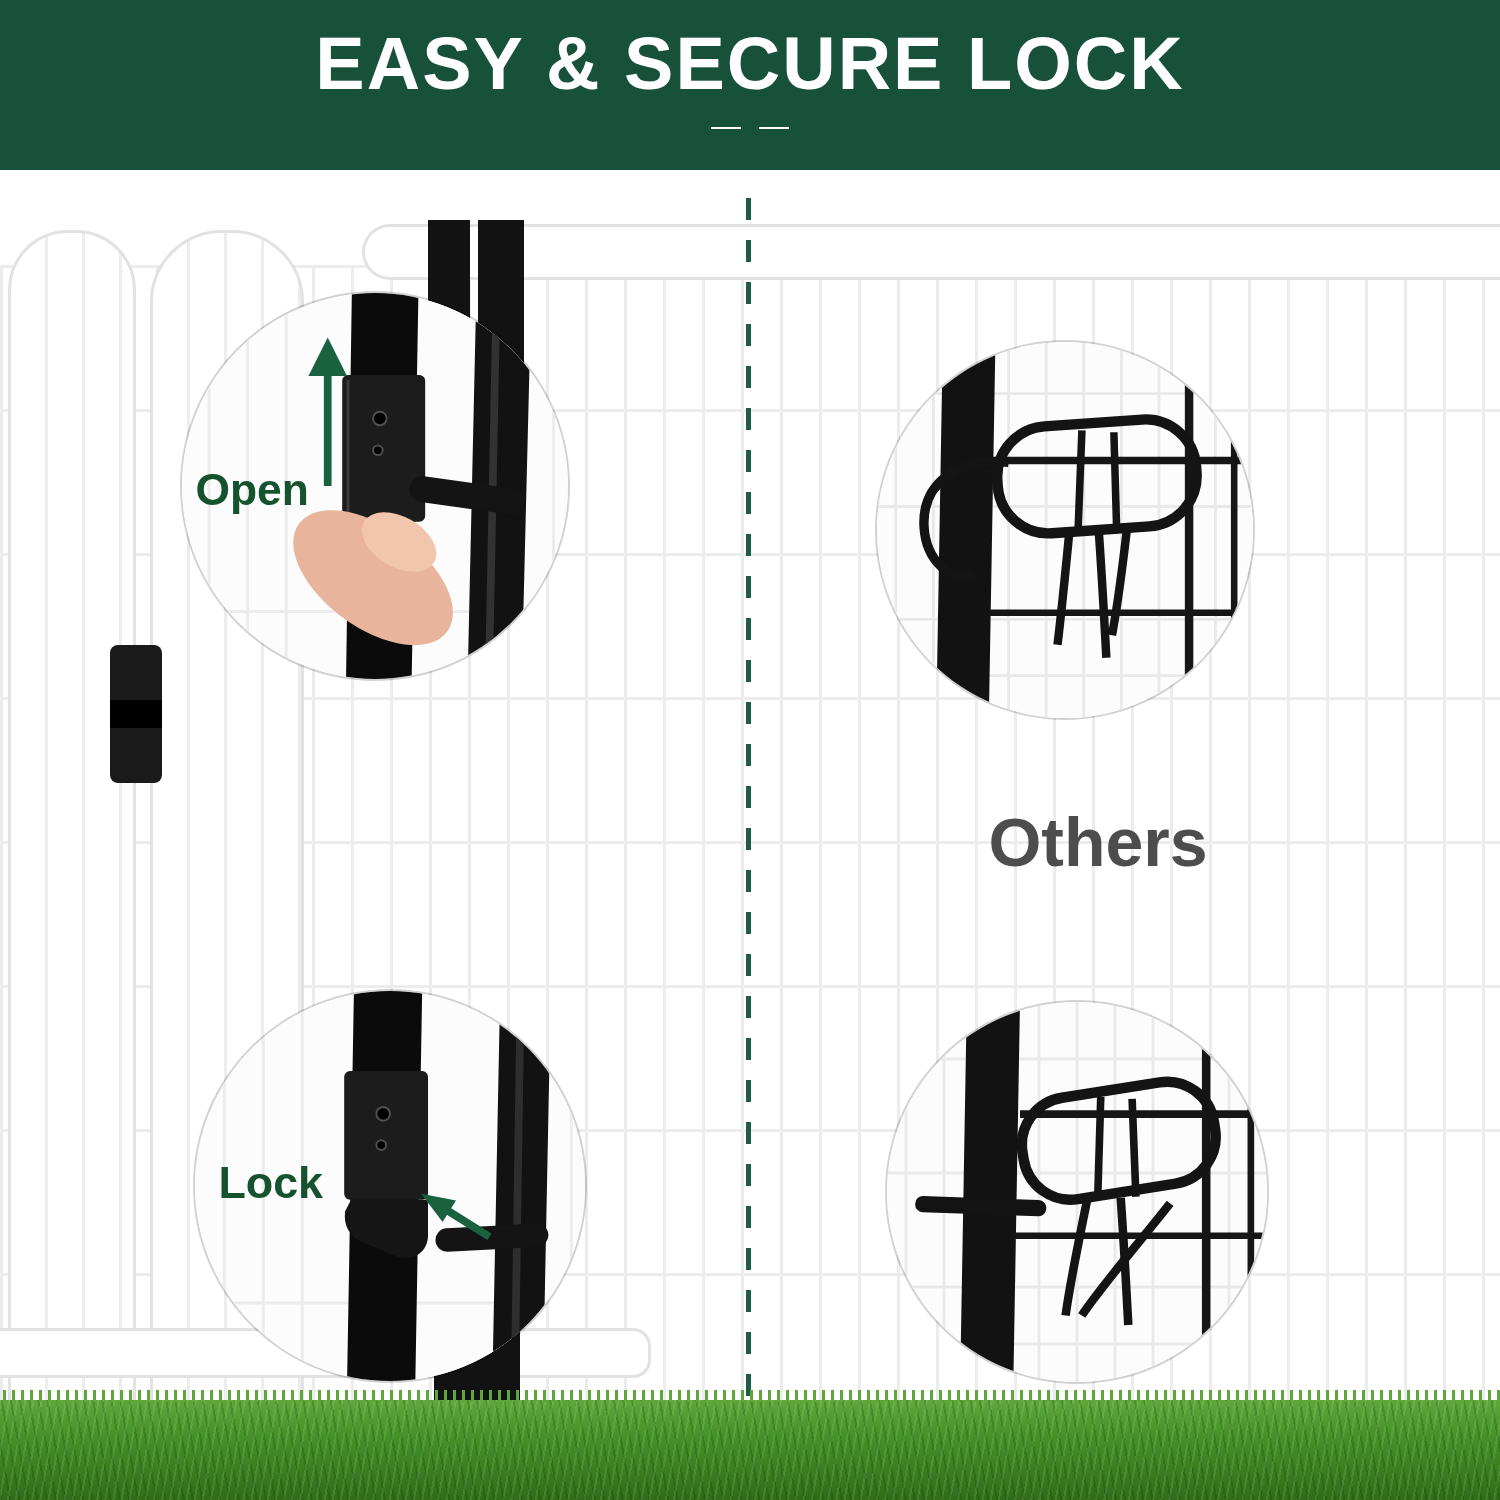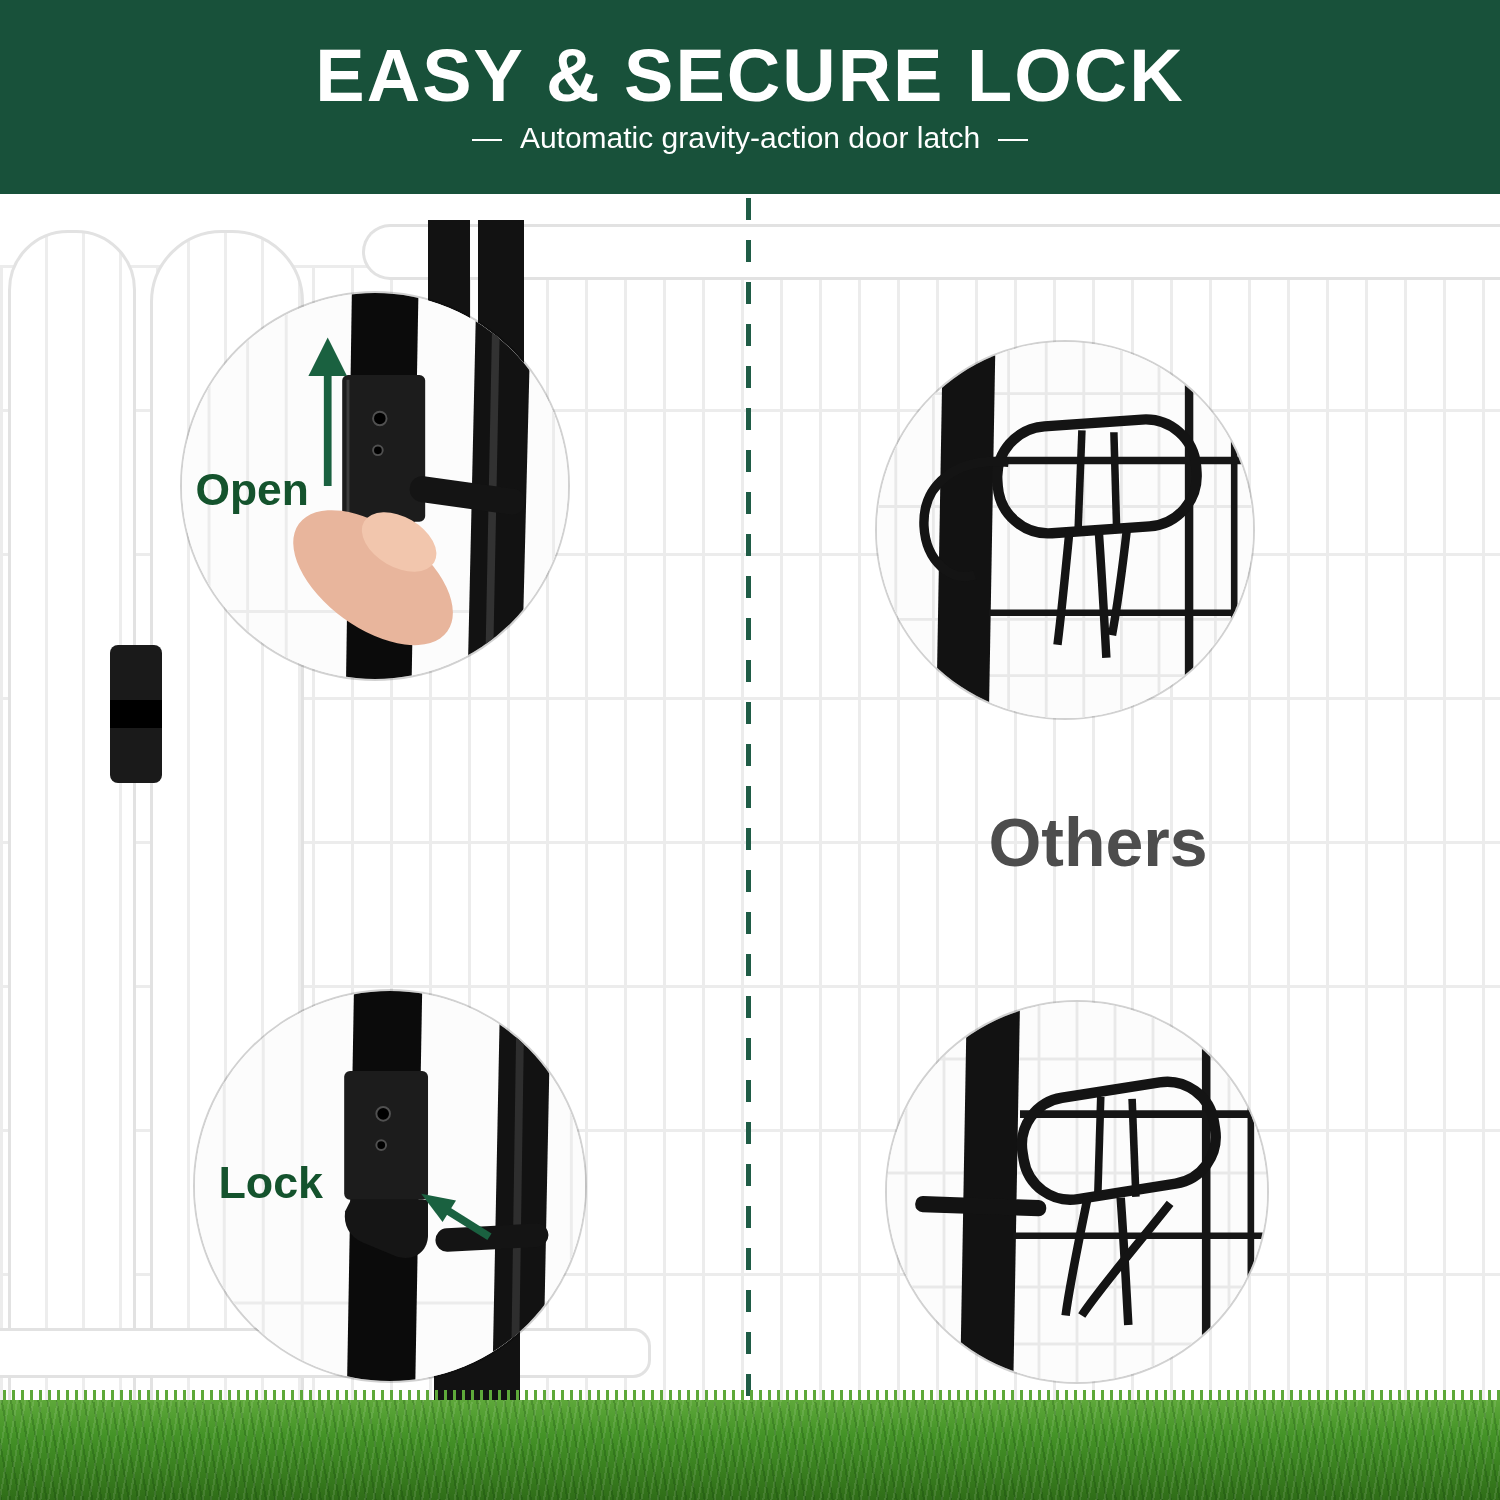--- a/index.html
+++ b/index.html
@@ -3,21 +3,21 @@
 <meta charset="utf-8">
 <style>
   html,body{margin:0;padding:0;background:#ffffff;}
   .page{
     position:relative;width:1500px;height:1500px;overflow:hidden;background:#ffffff;
     font-family:"Liberation Sans","DejaVu Sans",sans-serif;
   }
 
   
   .banner{
-    position:absolute;top:0;left:0;width:100%;height:194px;
+    position:absolute;top:0;left:0;width:100%;height:170px;
     background:var(--banner-green,#18513a);
     display:flex;flex-direction:column;align-items:center;justify-content:center;gap:8px;
     z-index:30;
   }
   .banner-title{color:#ffffff;font-size:74px;font-weight:800;letter-spacing:2px;line-height:1;}
   .banner-sub{color:#ffffff;font-size:30px;display:flex;align-items:center;gap:18px;font-weight:400;}
 
   
   .grid{
     position:absolute;left:0;top:265px;width:1500px;height:1135px;z-index:1;
@@ -82,21 +82,20 @@
 </style>
 </head>
 <body>
 
 <div class="page">
 
   <div class="banner">
     <div class="banner-title">EASY &amp; SECURE LOCK</div>
     <div class="banner-sub">
       <span>—</span>
-      <span>Automatic gravity-action door latch</span>
       <span>—</span>
     </div>
   </div>
 
   <div class="grid"></div>
   <div class="arch" id="arch1"></div>
   <div class="arch" id="arch2"></div>
   <div class="rail" id="toprail"></div>
   <div class="rail" id="bottomrail"></div>
   <div class="gatebar" id="gatetop-a"></div>

